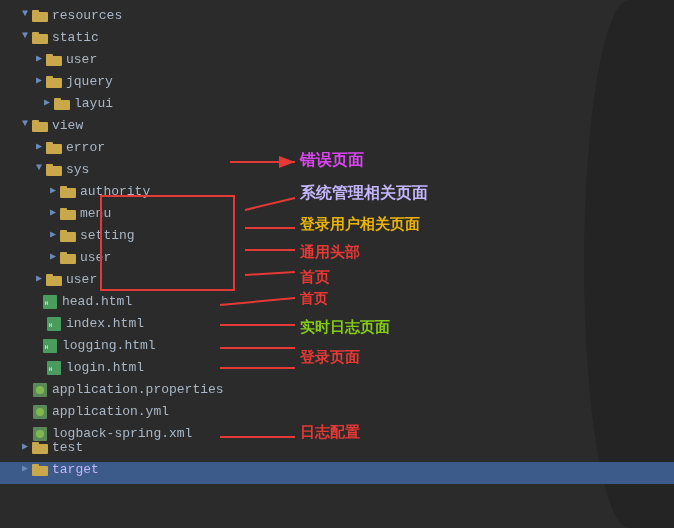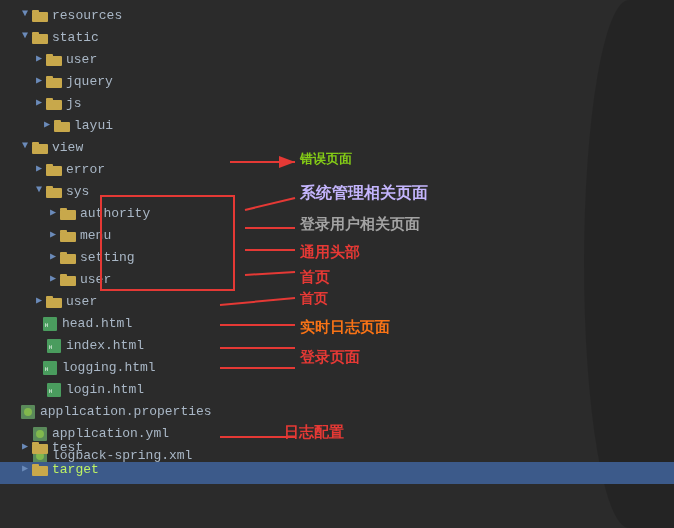--- a/index.html
+++ b/index.html
@@ -141,30 +141,20 @@
     <span class="arrow collapsed"></span>
     <span class="folder-icon">
       <svg width="16" height="13" viewBox="0 0 16 13">
           <rect x="0" y="3" width="16" height="10" rx="1" fill="#c8a84b"></rect>
           <rect x="0" y="1" width="7" height="3" rx="1" fill="#c8a84b"></rect>
         </svg>
     </span>
     <span class="item-label directory">jquery</span>
   </div>
 
-  <div class="tree-item" style="padding-left:32px">
-    <span class="arrow collapsed"></span>
-    <span class="folder-icon">
-      <svg width="16" height="13" viewBox="0 0 16 13">
-          <rect x="0" y="3" width="16" height="10" rx="1" fill="#c8a84b"></rect>
-          <rect x="0" y="1" width="7" height="3" rx="1" fill="#c8a84b"></rect>
-        </svg>
-    </span>
-    <span class="item-label directory">js</span>
-  </div>
 
   <div class="tree-item" style="padding-left:40px">
     <span class="arrow collapsed"></span>
     <span class="folder-icon">
       <svg width="16" height="13" viewBox="0 0 16 13">
           <rect x="0" y="3" width="16" height="10" rx="1" fill="#c8a84b"></rect>
           <rect x="0" y="1" width="7" height="3" rx="1" fill="#c8a84b"></rect>
         </svg>
     </span>
     <span class="item-label directory">layui</span>
@@ -295,21 +285,21 @@
     <span class="arrow leaf"></span>
     <span class="file-icon">
       <svg width="16" height="14" viewBox="0 0 16 14">
           <rect x="1" y="0" width="14" height="14" rx="1" fill="#4a9c5e"></rect>
           <text x="3" y="10" font-size="5" fill="white" font-family="monospace">H</text>
         </svg>
     </span>
     <span class="item-label">login.html</span>
   </div>
 
-  <div class="tree-item" style="padding-left:6px">
+  <div class="tree-item" style="padding-left:18px">
     <span class="arrow leaf"></span>
     <span class="file-icon">
       <svg width="16" height="14" viewBox="0 0 16 14">
           <rect x="1" y="0" width="14" height="14" rx="1" fill="#5a8a5a"></rect>
           <circle cx="8" cy="7" r="4" fill="#8bc34a" opacity="0.8"></circle>
         </svg>
     </span>
     <span class="item-label">application.properties</span>
   </div>
 
@@ -353,21 +343,21 @@
 
   <div class="tree-item target-row" style="padding-left:4px; background:#3c5a8a;">
     <span class="indent" style="width:14px"></span>
     <span class="arrow collapsed"></span>
     <span class="folder-icon">
       <svg width="16" height="13" viewBox="0 0 16 13">
           <rect x="0" y="3" width="16" height="10" rx="1" fill="#c8a84b"></rect>
           <rect x="0" y="1" width="7" height="3" rx="1" fill="#c8a84b"></rect>
         </svg>
     </span>
-    <span class="item-label directory" style="color:#bef264;">target</span>
+    <span class="item-label directory" style="color:#c4b5fd;">target</span>
   </div>
 
 </div>
 
 <div class="red-box" style="top:195px; left:100px; width:135px; height:96px;"></div>
 
 <svg style="position:absolute;top:0;left:0;width:674px;height:528px;pointer-events:none;z-index:15;">
 
   <line x1="230" y1="162" x2="295" y2="162" stroke="#e53935" stroke-width="2" marker-end="url(#arrowhead)"></line>
 
@@ -389,38 +379,38 @@
 
   <line x1="220" y1="437" x2="295" y2="437" stroke="#e53935" stroke-width="2"></line>
   <defs>
     <marker id="arrowhead" markerWidth="8" markerHeight="6" refX="8" refY="3" orient="auto">
       <polygon points="0 0, 8 3, 0 6" fill="#e53935"></polygon>
     </marker>
   </defs>
 </svg>
 
 <div style="position:absolute; top:150px; left:300px; pointer-events:none; z-index:20;">
-  <span style="color:#84cc16; font-size:13px; font-weight:bold; font-family:'Microsoft YaHei',sans-serif;">错误页面</span>
+  <span style="color:#d946ef; font-size:16px; font-weight:bold; font-family:'Microsoft YaHei',sans-serif;">错误页面</span>
 </div>
 <div style="position:absolute; top:183px; left:300px; pointer-events:none; z-index:20;">
   <span style="color:#c4b5fd; font-size:16px; font-weight:bold; font-family:'Microsoft YaHei',sans-serif;">系统管理相关页面</span>
 </div>
 <div style="position:absolute; top:215px; left:300px; pointer-events:none; z-index:20;">
-  <span style="color:#a3a3a3; font-size:15px; font-weight:bold; font-family:'Microsoft YaHei',sans-serif;">登录用户相关页面</span>
+  <span style="color:#eab308; font-size:15px; font-weight:bold; font-family:'Microsoft YaHei',sans-serif;">登录用户相关页面</span>
 </div>
 <div style="position:absolute; top:243px; left:300px; pointer-events:none; z-index:20;">
   <span style="color:#e53935; font-size:15px; font-weight:bold; font-family:'Microsoft YaHei',sans-serif;">通用头部</span>
 </div>
 <div style="position:absolute; top:268px; left:300px; pointer-events:none; z-index:20;">
   <span style="color:#e53935; font-size:15px; font-weight:bold; font-family:'Microsoft YaHei',sans-serif;">首页</span>
 </div>
 <div style="position:absolute; top:290px; left:300px; pointer-events:none; z-index:20;">
   <span style="color:#e53935; font-size:14px; font-weight:bold; font-family:'Microsoft YaHei',sans-serif;">首页</span>
 </div>
 <div style="position:absolute; top:318px; left:300px; pointer-events:none; z-index:20;">
-  <span style="color:#f97316; font-size:15px; font-weight:bold; font-family:'Microsoft YaHei',sans-serif;">实时日志页面</span>
+  <span style="color:#84cc16; font-size:15px; font-weight:bold; font-family:'Microsoft YaHei',sans-serif;">实时日志页面</span>
 </div>
 <div style="position:absolute; top:348px; left:300px; pointer-events:none; z-index:20;">
   <span style="color:#e53935; font-size:15px; font-weight:bold; font-family:'Microsoft YaHei',sans-serif;margin-top:42px;">登录页面</span>
 </div>
-<div style="position:absolute; top:423px; left:284px; pointer-events:none; z-index:20;">
+<div style="position:absolute; top:423px; left:300px; pointer-events:none; z-index:20;">
   <span style="color:#e53935; font-size:15px; font-weight:bold; font-family:'Microsoft YaHei',sans-serif;">日志配置</span>
 </div>
 
 </body></html>

